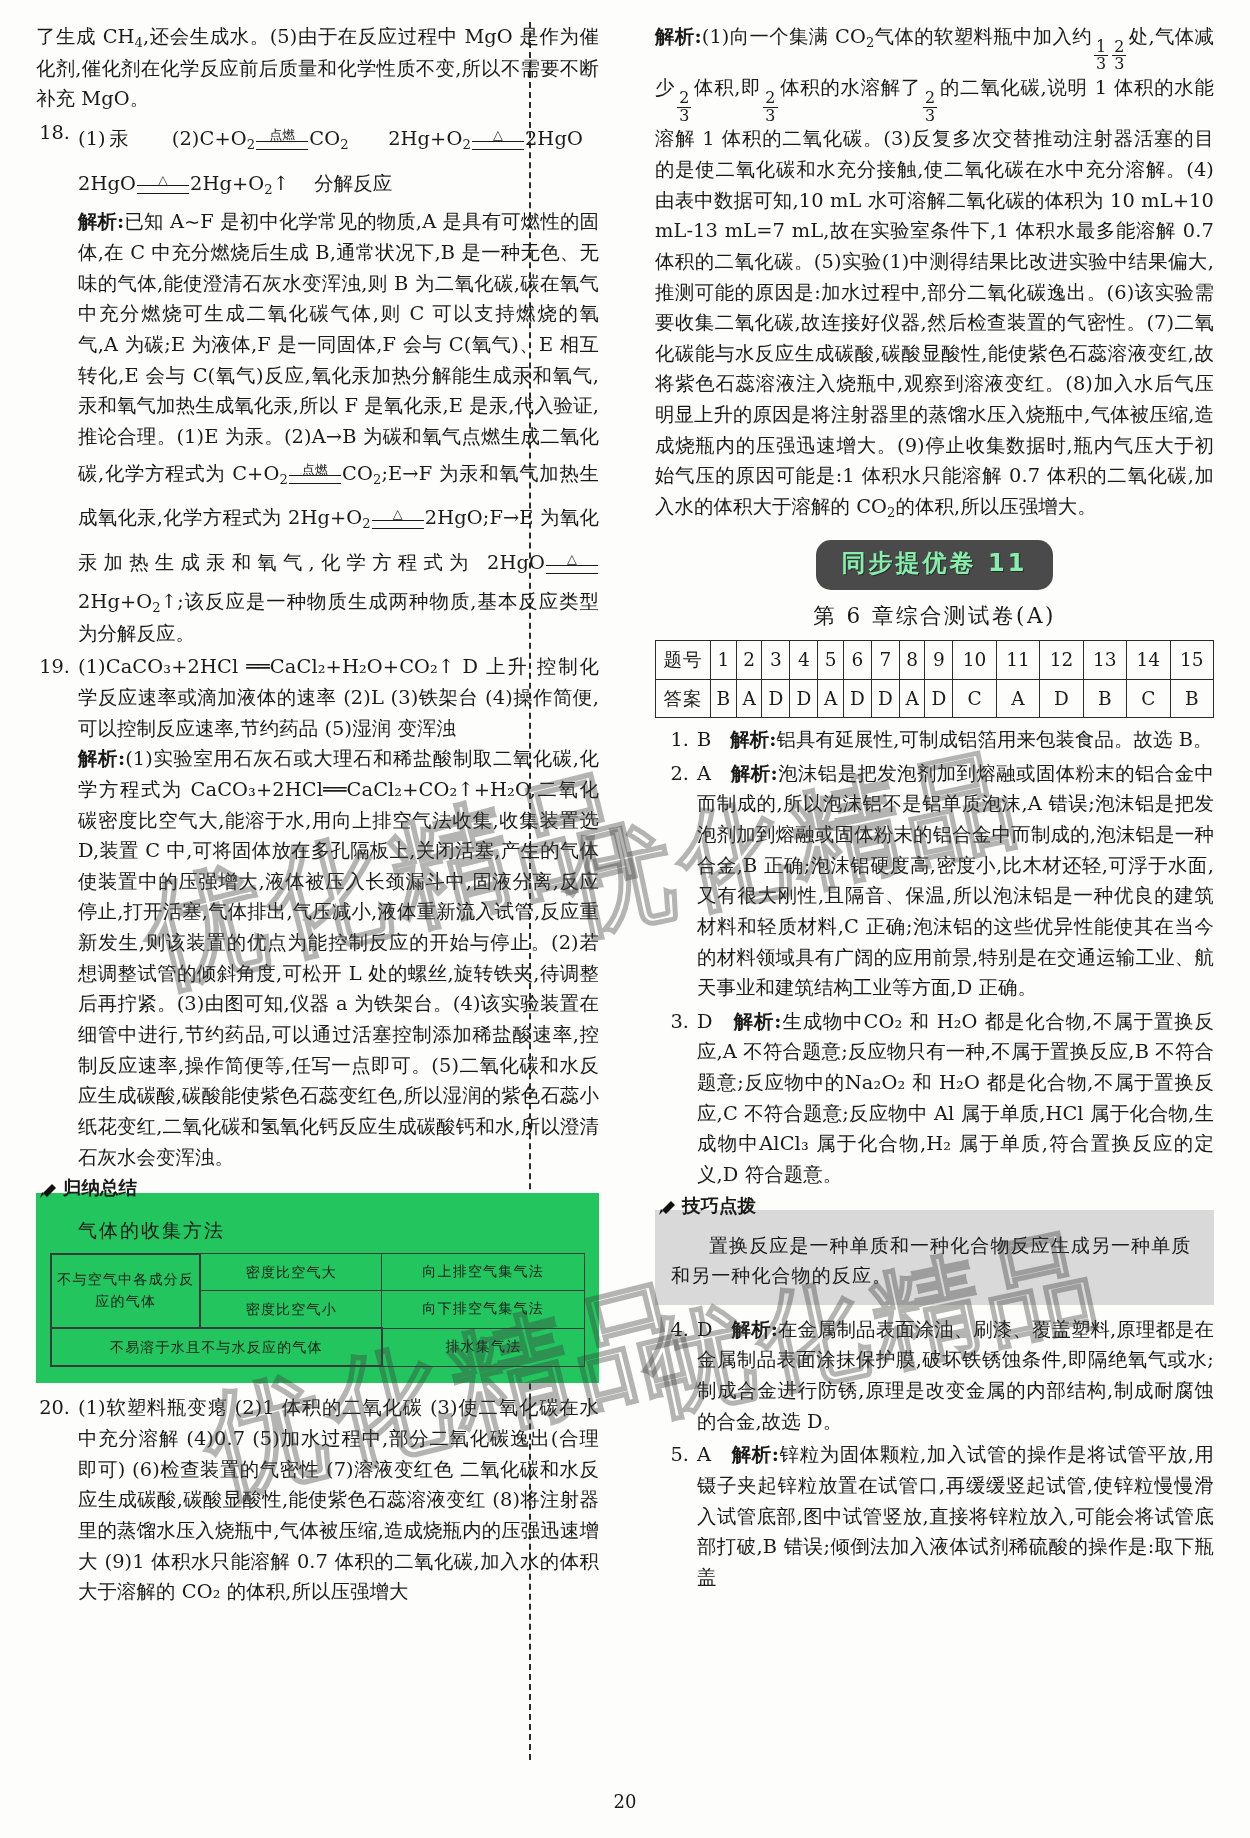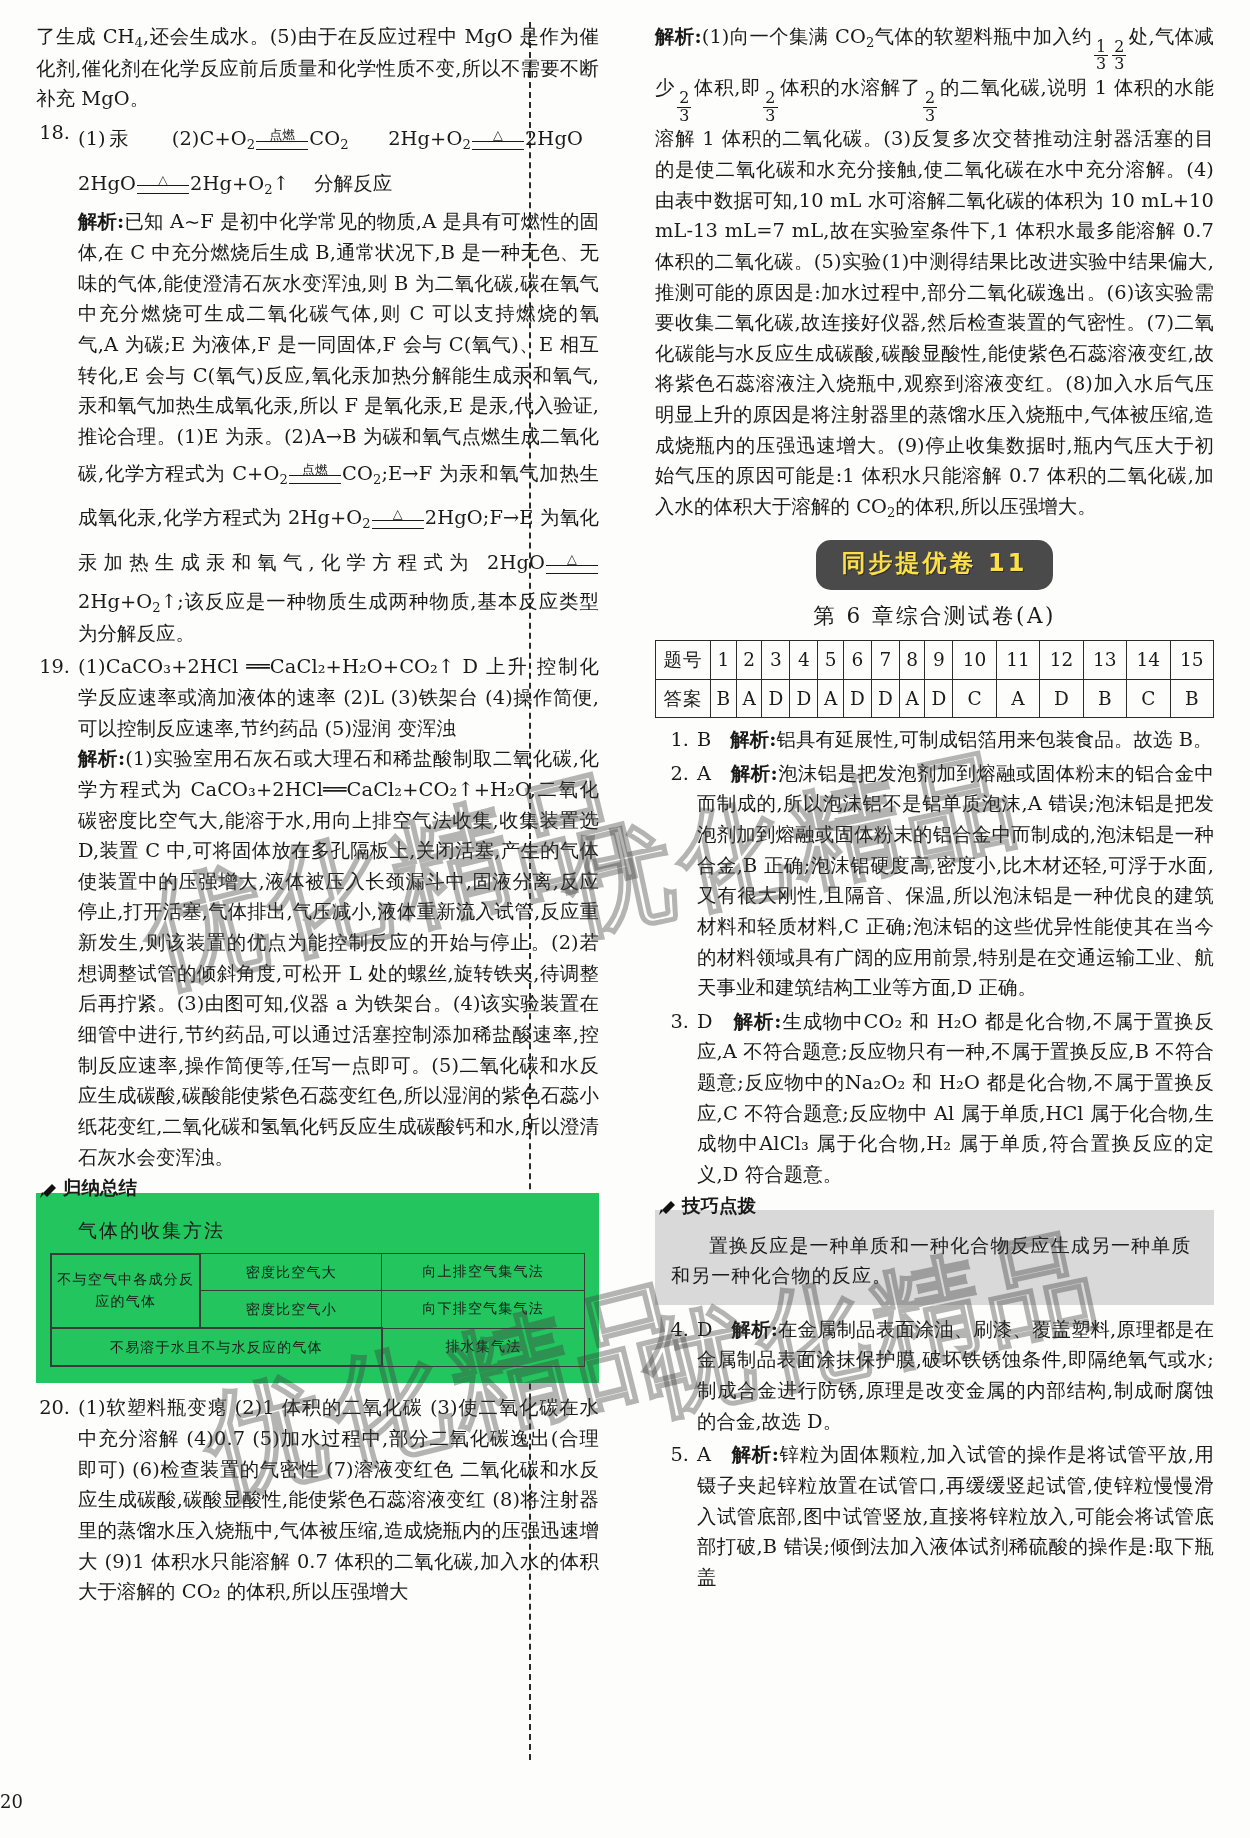--- a/index.html
+++ b/index.html
@@ -162,21 +162,21 @@
   }
 
   
   .banner-wrap {
     text-align: center;
     margin: 16px 0 2px 0;
   }
   .banner {
     display: inline-block;
     background: #4a4a4a;
-    color: #fde047;
+    color: #86efac;
     font-weight: bold;
     font-size: 24px;
     letter-spacing: 3px;
     padding: 5px 26px 7px 26px;
     border-radius: 15px;
     font-family: "DejaVu Sans", "Liberation Sans", sans-serif;
     text-shadow: 1px 1px 0 #2a2a2a;
   }
   .paper-title {
     text-align: center;
@@ -198,21 +198,21 @@
   }
   table.anstable td.head {
     width: 54px;
     letter-spacing: 1px;
   }
   .pagenum {
     position: absolute;
     bottom: 26px;
     left: 0;
     right: 0;
-    text-align: left;
+    text-align: center;
     font-size: 18px;
     font-family: "DejaVu Serif", "Liberation Serif", serif;
   }
 
   
   .wm {
     position: absolute;
     pointer-events: none;
     color: rgba(60,60,60,0.30);
     font-weight: bold;

